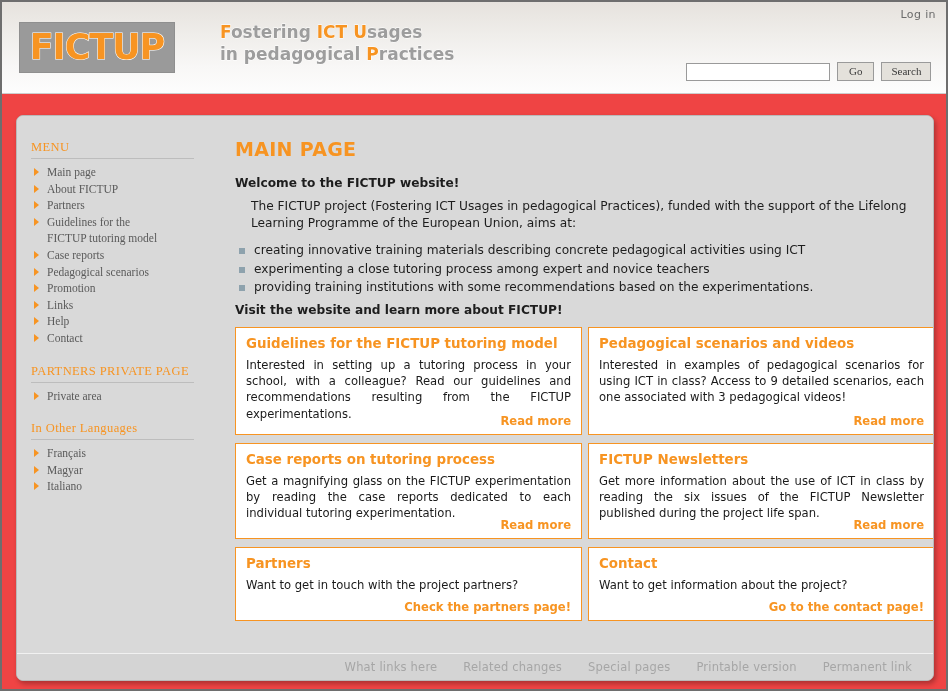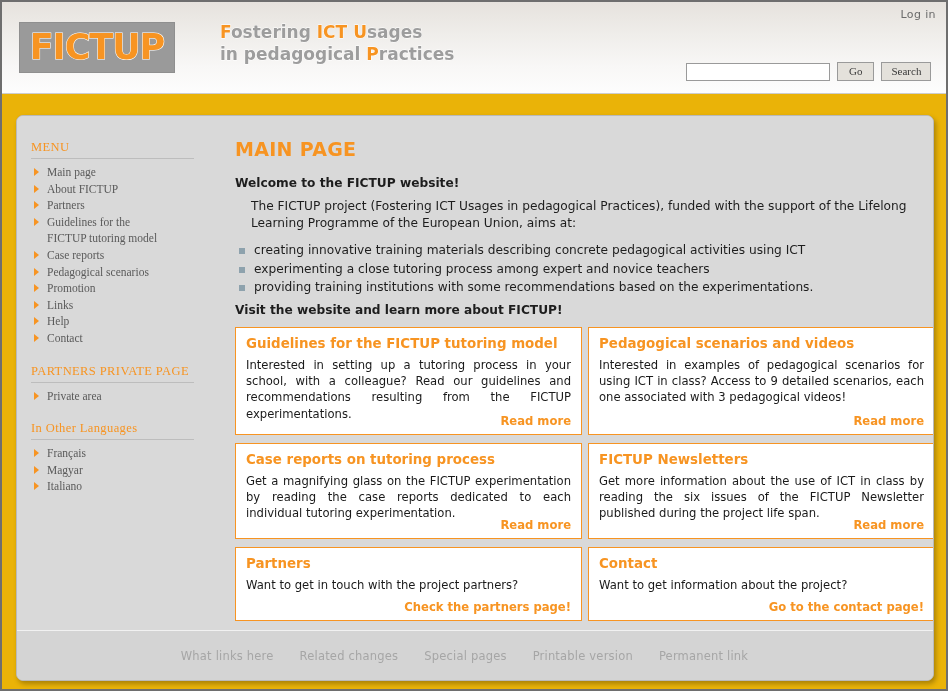--- a/index.html
+++ b/index.html
@@ -8,21 +8,21 @@
     width: 948px; height: 691px;
     overflow: hidden;
     background: #cfcfcf;
     font-family: "DejaVu Sans", sans-serif;
   }
 
   
   #page {
     position: relative;
     width: 948px; height: 691px;
-    background: #eab308;
+    background: #ef4444;
     border-top: 2px solid #6e6e6e;
     border-left: 2px solid #6e6e6e;
     border-right: 2px solid #6e6e6e;
     border-bottom: 2px solid #6e6e6e;
   }
 
   
   #header {
     position: absolute;
     left: 0; top: 0; right: 0; height: 92px;
@@ -250,26 +250,26 @@
     font-size: 11.6px;
     text-decoration: none;
     cursor: pointer;
     margin-top: 39px;
   }
 
   
   #card-footer {
     position: absolute;
     left: 0; bottom: 0;
-    width: 918px; height: 50px;
+    width: 918px; height: 27px;
     background: #d4d4d4;
     border-top: 1px solid #f1f1f1;
     display: flex;
     align-items: center;
-    justify-content: center;
+    justify-content: flex-end;
     padding-right: 23px;
     gap: 26px;
   }
   .footer-link {
     font-size: 11.5px;
     color: #a6a6a6;
     text-decoration: none;
     cursor: pointer;
     letter-spacing: .2px;
   }

